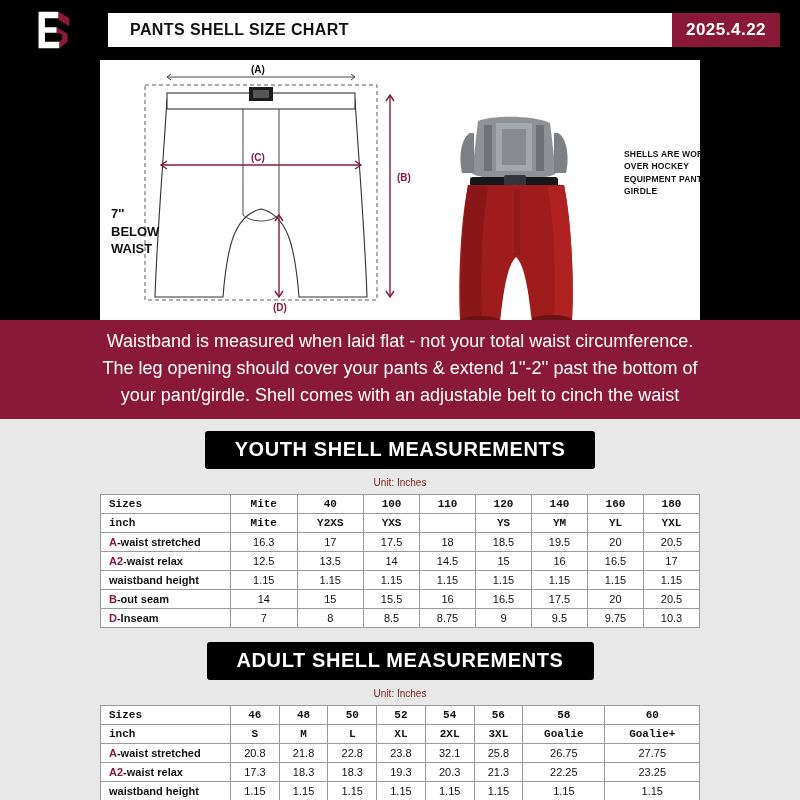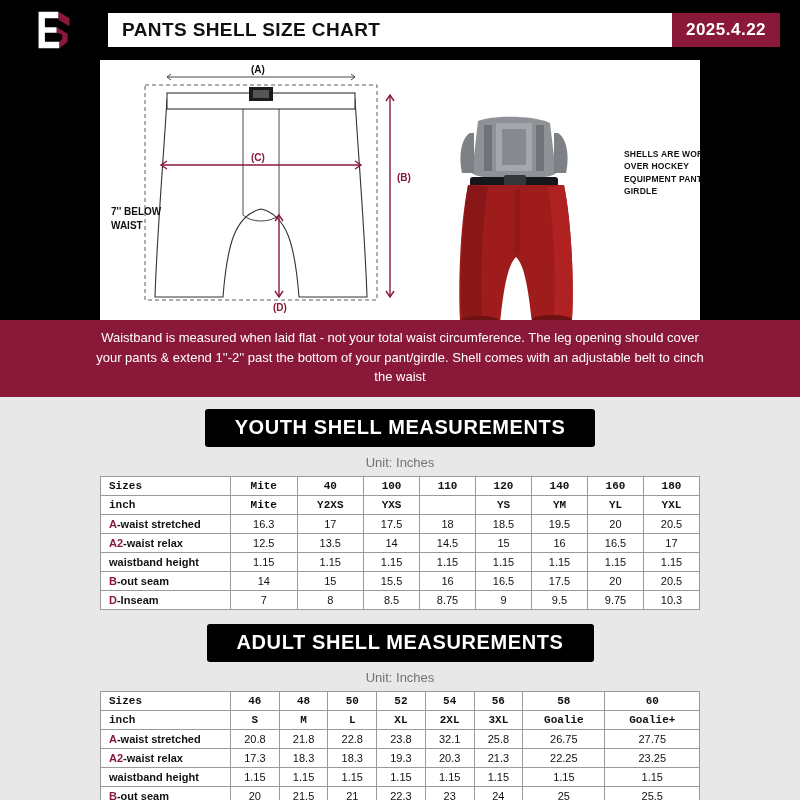--- a/index.html
+++ b/index.html
@@ -35,25 +35,25 @@
   }
   .title-band {
     flex: 1;
     height: 34px;
     background: #fff;
     display: flex;
     align-items: center;
     margin-right: 0;
   }
   .title-band .title {
-    font-size: 19px;
+    font-size: 16px;
     font-weight: bold;
     letter-spacing: .4px;
     color: #111;
-    padding-left: 14px;
+    padding-left: 22px;
     white-space: nowrap;
   }
   .date-band {
     width: 108px;
     height: 34px;
     background: #8a1838;
     color: #fff;
     display: flex;
     align-items: center;
     justify-content: center;
@@ -105,21 +105,21 @@
     line-height: 1.45;
     color: #111;
     font-weight: bold;
     letter-spacing: .2px;
   }
   
   .band {
     background: #8a1838;
     color: #fff;
     text-align: center;
-    font-size: 13px;
+    font-size: 18px;
     line-height: 1.5;
     padding: 8px 96px 10px;
     font-weight: 500;
     position: relative;
     z-index: 6;
   }
   
   .pill-row {
     position: relative;
     z-index: 6;
@@ -135,22 +135,22 @@
     font-weight: bold;
     letter-spacing: .6px;
     padding: 7px 30px 8px;
     border-radius: 3px;
   }
   .unit {
     position: relative;
     z-index: 6;
     background: #e8e8e8;
     text-align: center;
-    font-size: 13px;
-    color: #737373;
+    font-size: 10px;
+    color: #7f1d1d;
     padding-bottom: 6px;
   }
   .grey-wrap { background: #e8e8e8; position: relative; z-index: 6; }
   
   table.sz {
     border-collapse: collapse;
     width: 600px;
     margin: 0 auto;
     background: #fff;
     font-size: 11px;
@@ -276,21 +276,21 @@
       <text class="dim-label" x="292" y="116" fill="#8a1838">(B)</text>
 
       <g stroke="#8a1838" stroke-width="1.4">
         <line x1="174" y1="150" x2="174" y2="232"></line>
         <polyline points="170,156 174,150 178,156" fill="none"></polyline>
         <polyline points="170,226 174,232 178,226" fill="none"></polyline>
       </g>
       <text class="dim-label" x="168" y="246" fill="#8a1838">(D)</text>
     </svg>
 
-    <div style="position:absolute;left:111px;top:145px;width:60px;font-size:10px;font-weight:bold;line-height:1.35;color:#111;">
+    <div style="position:absolute;left:111px;top:145px;width:60px;font-size:13px;font-weight:bold;line-height:1.35;color:#111;">
       <span>7'' BELOW</span><br>
       <span>WAIST</span>
     </div>
 
     <div class="photo-wrap">
       <svg width="170" height="235" viewBox="0 0 170 235">
 
         <path d="M48 6 C 62 0, 104 0, 120 8 L 126 58 C 120 66, 48 66, 42 58 Z" fill="#8e9196"></path>
         <path d="M54 10 L62 10 L62 56 L54 56 Z" fill="#6f7378"></path>
         <path d="M106 10 L114 10 L114 56 L106 56 Z" fill="#6f7378"></path>

